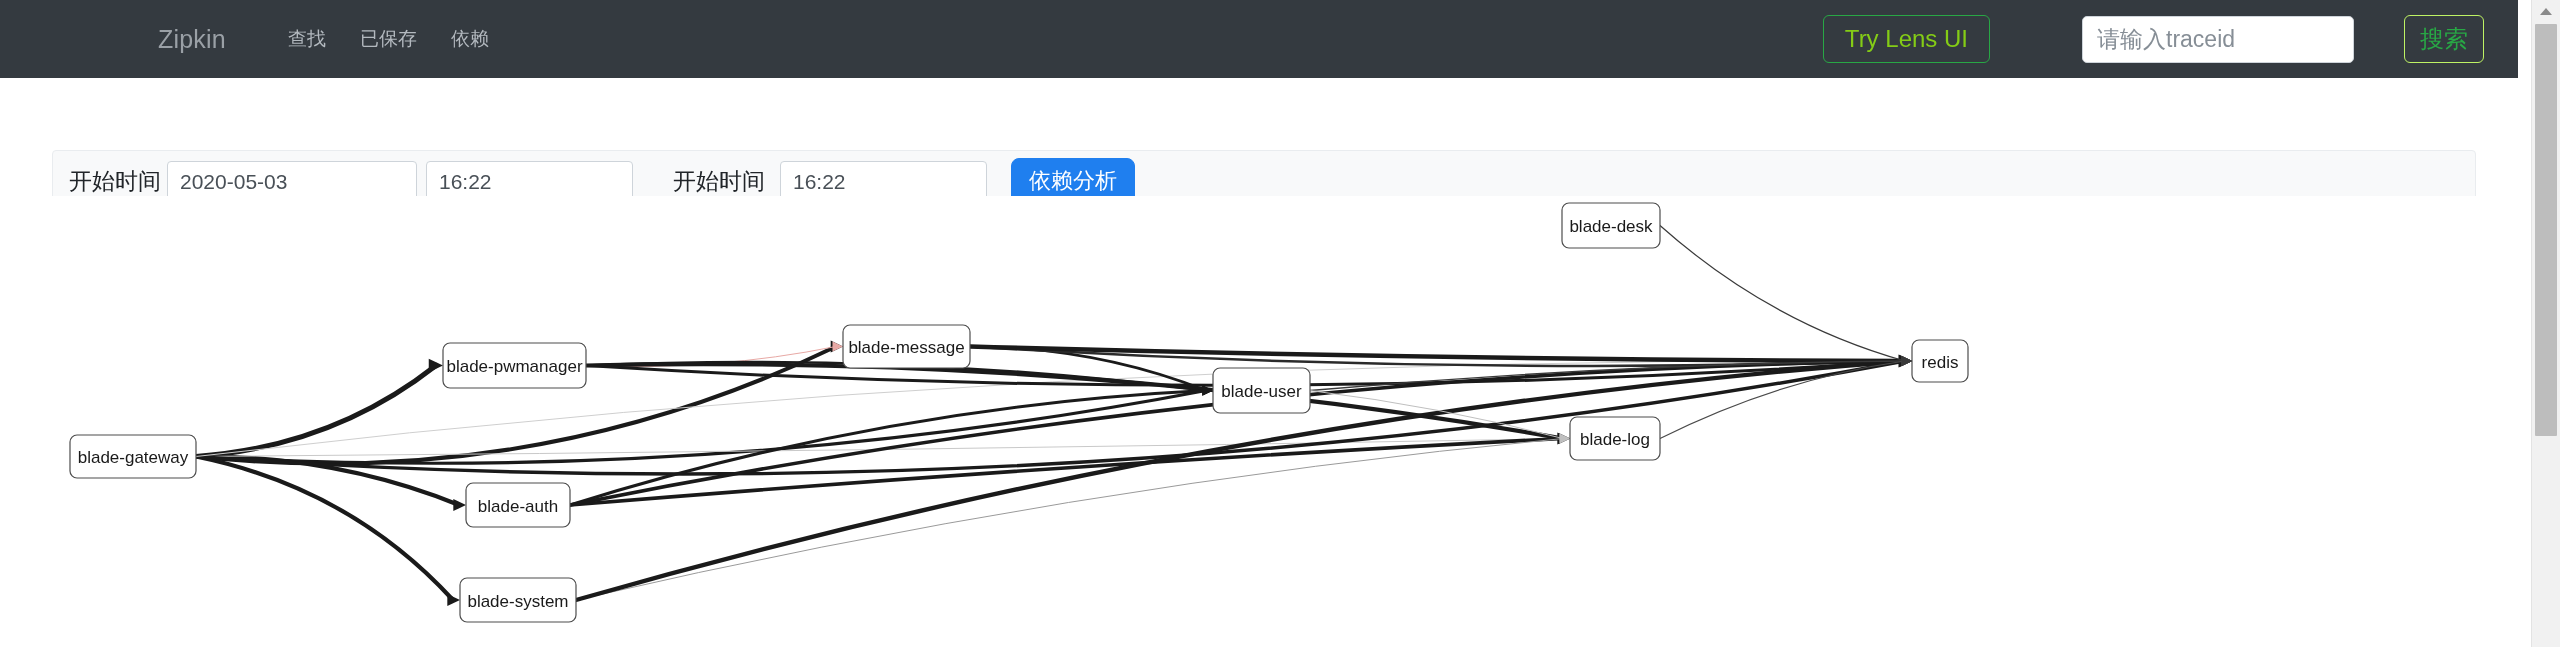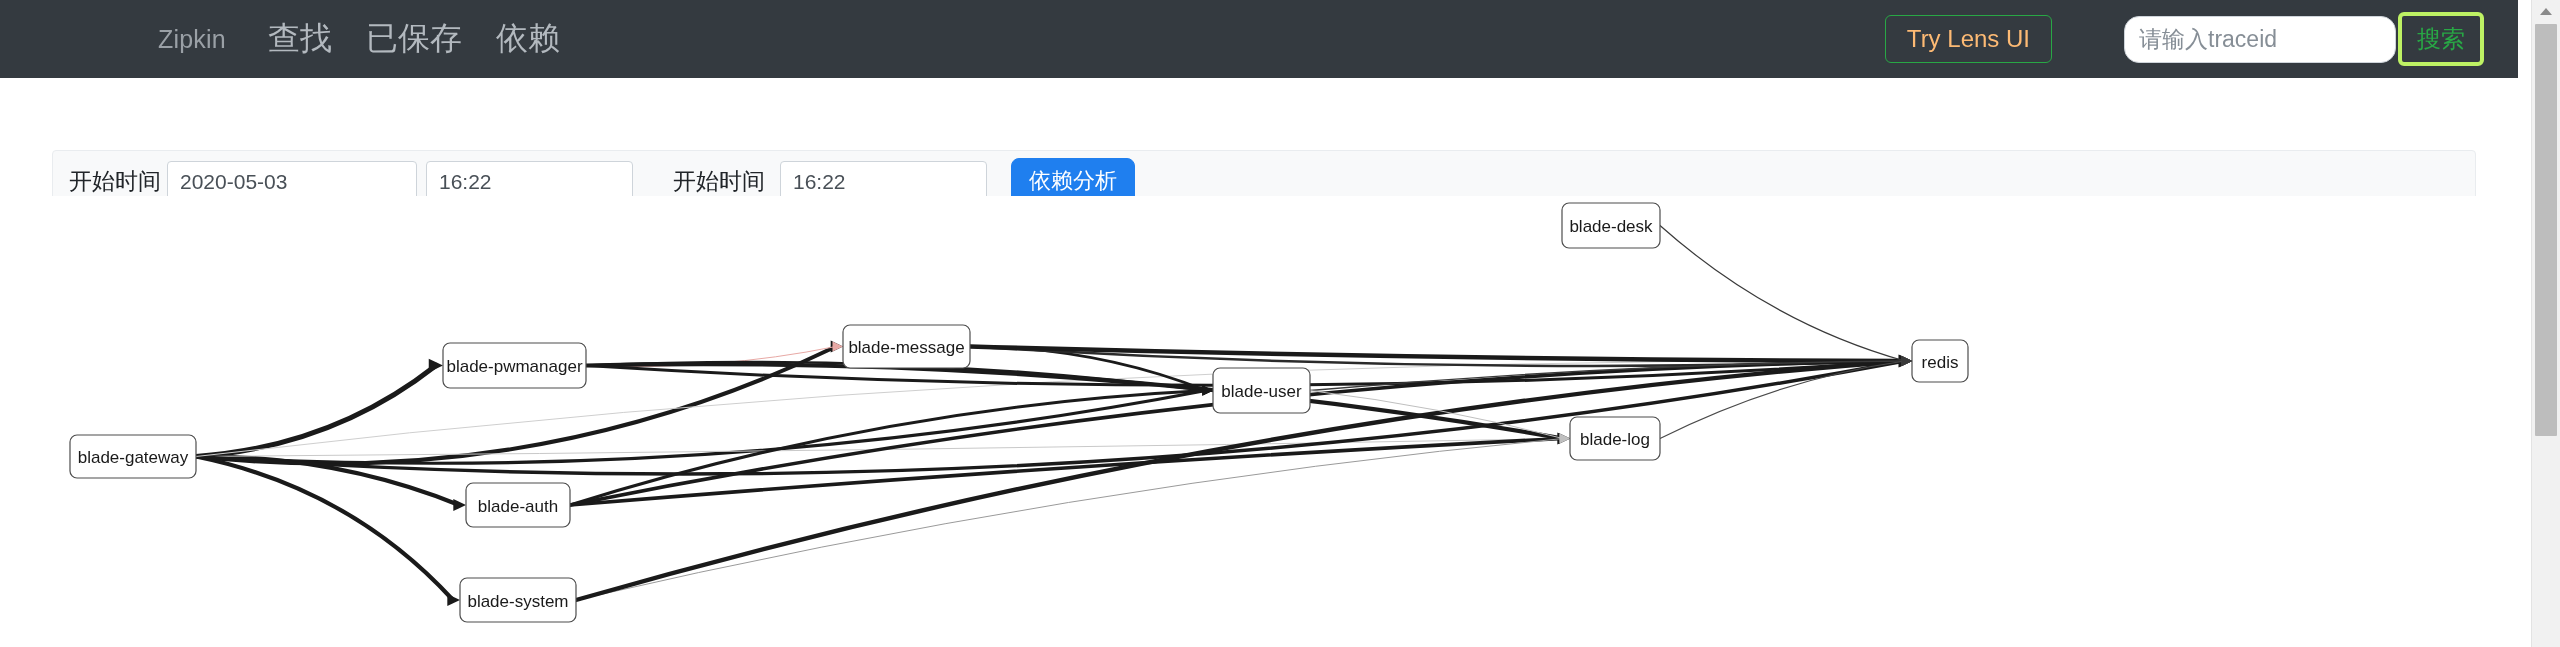--- a/index.html
+++ b/index.html
@@ -28,78 +28,79 @@
     position: absolute;
     left: 0;
     top: 0;
     width: 2518px;
     height: 78px;
     background: #343a40;
     display: flex;
     align-items: center;
     box-sizing: border-box;
     padding: 0 34px 0 0;
+    gap: 20px;
   }
   .nav-brand {
     color: #9aa0a6;
     font-size: 25px;
     margin-left: 158px;
     letter-spacing: 0.2px;
     text-decoration: none;
     white-space: nowrap;
   }
   .nav-links {
     display: flex;
     align-items: center;
     margin-left: 42px;
     gap: 34px;
   }
   .nav-link {
     color: #b3b9bf;
-    font-size: 32px;
+    font-size: 19px;
     text-decoration: none;
     white-space: nowrap;
   }
   .nav-spacer { flex: 1 1 auto; }
 
   .btn-lens {
-    color: #fdba74;
+    color: #84cc16;
     border: 1px solid #28a745;
     background: transparent;
     border-radius: 6px;
     font-size: 24px;
     padding: 9px 21px;
     cursor: pointer;
     white-space: nowrap;
     font-family: inherit;
     line-height: 1.2;
   }
   .traceid-input {
     width: 272px;
     height: 47px;
     margin-left: 72px;
     border: 1px solid #ced4da;
-    border-radius: 15px;
+    border-radius: 5px;
     background: #ffffff;
     font-size: 23px;
     color: #495057;
     padding: 0 14px;
     box-sizing: border-box;
     font-family: inherit;
     outline: none;
   }
   .traceid-input::placeholder { color: #868e96; }
   .btn-search {
     color: #28a745;
-    border: 4px solid #bef264;
+    border: 1px solid #bef264;
     background: transparent;
     border-radius: 6px;
     font-size: 24px;
     padding: 9px 15px;
-    margin-left: 2px;
+    margin-left: 30px;
     cursor: pointer;
     white-space: nowrap;
     font-family: inherit;
     line-height: 1.2;
   }
 
   
   .filterbar {
     position: absolute;
     left: 52px;

